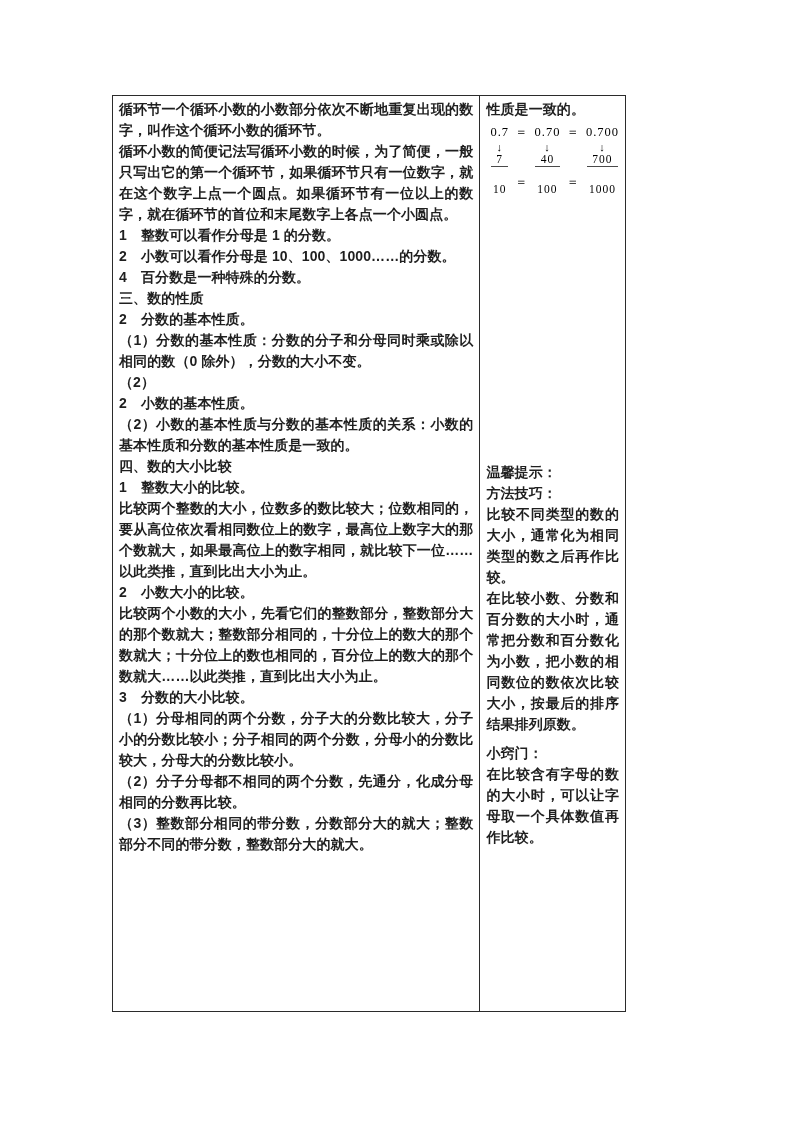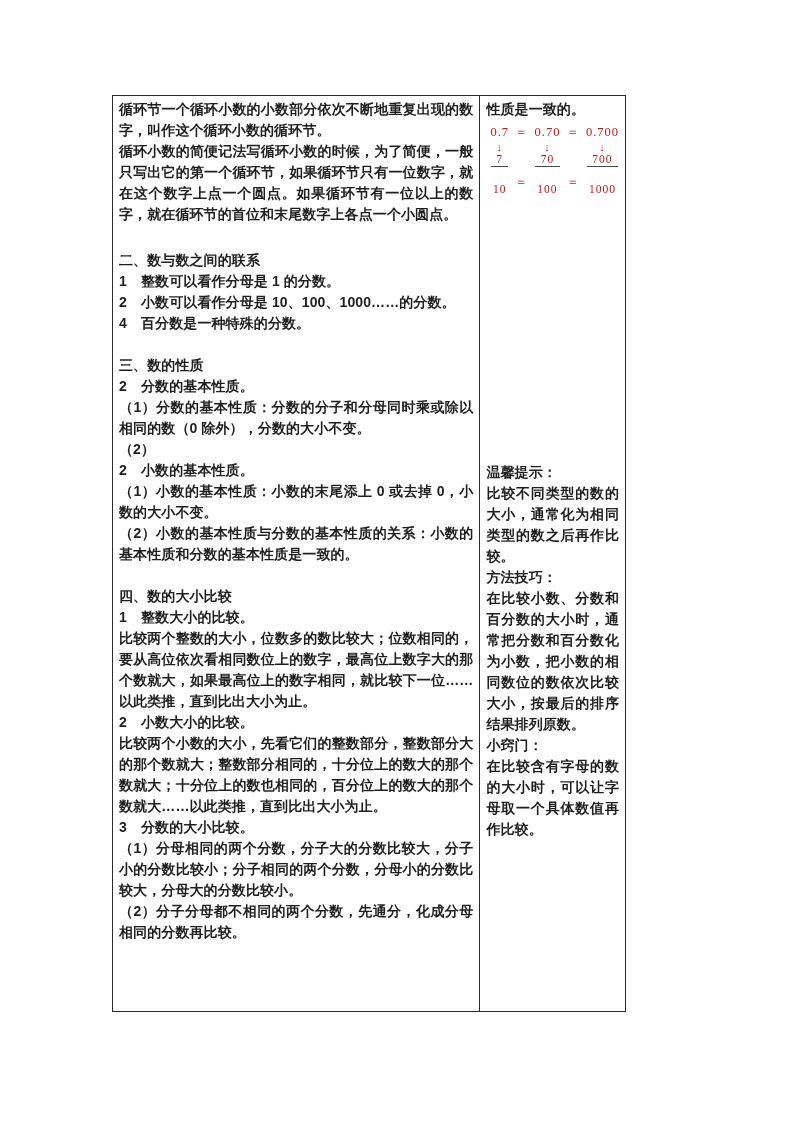--- a/index.html
+++ b/index.html
@@ -28,34 +28,34 @@
   .col-right { flex: 1; }
   .line {
     margin: 0;
     font-size: 14px;
     line-height: 21px;
     text-align: justify;
     letter-spacing: 0.1px;
     font-weight: 600;
     color: #1f1f1f;
   }
-  .sp    { margin-top: 21px; }
+  .sp    { }
   .sp-lg { margin-top: 25px; }
-  .sp-sm { margin-top: 0; }
+  .sp-sm { margin-top: 8px; }
   .tips-offset { margin-top: 250px; }
 
   
   .formula {
     display: inline-grid;
     grid-template-columns: auto auto auto auto auto;
     column-gap: 5px;
     row-gap: 1px;
     margin: 4px 0 0 4px;
     font-family: "Liberation Serif", "DejaVu Serif", serif;
-    color: #b91c1c;
+    color: #000000;
     font-size: 12.5px;
     letter-spacing: 1px;
     align-items: center;
     justify-items: center;
   }
   .f-top { font-weight: 400; }
   .f-eq  { font-weight: 400; padding: 0 1px; }
   .f-arrow {
     font-size: 11px;
     line-height: 10px;
@@ -74,39 +74,38 @@
   .frac .num { padding: 0 2px; }
 </style>
 </head>
 <body>
 
 <div class="doc-table">
 
   <div class="col col-left">
     <p class="line">循环节一个循环小数的小数部分依次不断地重复出现的数字，叫作这个循环小数的循环节。</p>
     <p class="line">循环小数的简便记法写循环小数的时候，为了简便，一般只写出它的第一个循环节，如果循环节只有一位数字，就在这个数字上点一个圆点。如果循环节有一位以上的数字，就在循环节的首位和末尾数字上各点一个小圆点。</p>
-    <p class="line sp-lg">二、数与数之间的联系</p>
     <p class="line">1　整数可以看作分母是 1 的分数。</p>
     <p class="line">2　小数可以看作分母是 10、100、1000……的分数。</p>
     <p class="line">4　百分数是一种特殊的分数。</p>
     <p class="line sp">三、数的性质</p>
     <p class="line">2　分数的基本性质。</p>
     <p class="line">（1）分数的基本性质：分数的分子和分母同时乘或除以相同的数（0 除外），分数的大小不变。</p>
     <p class="line">（2）</p>
     <p class="line">2　小数的基本性质。</p>
-    <p class="line">（1）小数的基本性质：小数的末尾添上 0 或去掉 0，小数的大小不变。</p>
     <p class="line">（2）小数的基本性质与分数的基本性质的关系：小数的基本性质和分数的基本性质是一致的。</p>
     <p class="line sp">四、数的大小比较</p>
     <p class="line">1　整数大小的比较。</p>
     <p class="line">比较两个整数的大小，位数多的数比较大；位数相同的，要从高位依次看相同数位上的数字，最高位上数字大的那个数就大，如果最高位上的数字相同，就比较下一位……以此类推，直到比出大小为止。</p>
     <p class="line">2　小数大小的比较。</p>
     <p class="line">比较两个小数的大小，先看它们的整数部分，整数部分大的那个数就大；整数部分相同的，十分位上的数大的那个数就大；十分位上的数也相同的，百分位上的数大的那个数就大……以此类推，直到比出大小为止。</p>
     <p class="line">3　分数的大小比较。</p>
     <p class="line">（1）分母相同的两个分数，分子大的分数比较大，分子小的分数比较小；分子相同的两个分数，分母小的分数比较大，分母大的分数比较小。</p>
     <p class="line">（2）分子分母都不相同的两个分数，先通分，化成分母相同的分数再比较。</p>
+    <p class="line sp">（3）整数部分相同的带分数，分数部分大的就大；整数部分不同的带分数，整数部分大的就大。</p>
   </div>
 
   <div class="col col-right">
     <p class="line">性质是一致的。</p>
 
     <div class="formula">
       <span class="f-top">0.7</span>
       <span class="f-eq">＝</span>
       <span class="f-top">0.70</span>
       <span class="f-eq">＝</span>
@@ -117,31 +116,31 @@
       <span class="f-arrow">↓</span>
       <span class="f-empty"></span>
       <span class="f-arrow">↓</span>
 
       <span class="frac">
         <span class="num">7</span>
         <span class="den">10</span>
       </span>
       <span class="f-eq">＝</span>
       <span class="frac">
-        <span class="num">70</span>
+        <span class="num">40</span>
         <span class="den">100</span>
       </span>
       <span class="f-eq">＝</span>
       <span class="frac">
         <span class="num">700</span>
         <span class="den">1000</span>
       </span>
     </div>
 
     <p class="line tips-offset">温馨提示：</p>
+    <p class="line">方法技巧：</p>
     <p class="line">比较不同类型的数的大小，通常化为相同类型的数之后再作比较。</p>
-    <p class="line">方法技巧：</p>
     <p class="line">在比较小数、分数和百分数的大小时，通常把分数和百分数化为小数，把小数的相同数位的数依次比较大小，按最后的排序结果排列原数。</p>
     <p class="line sp-sm">小窍门：</p>
     <p class="line">在比较含有字母的数的大小时，可以让字母取一个具体数值再作比较。</p>
   </div>
 
 </div>
 
 </body></html>

